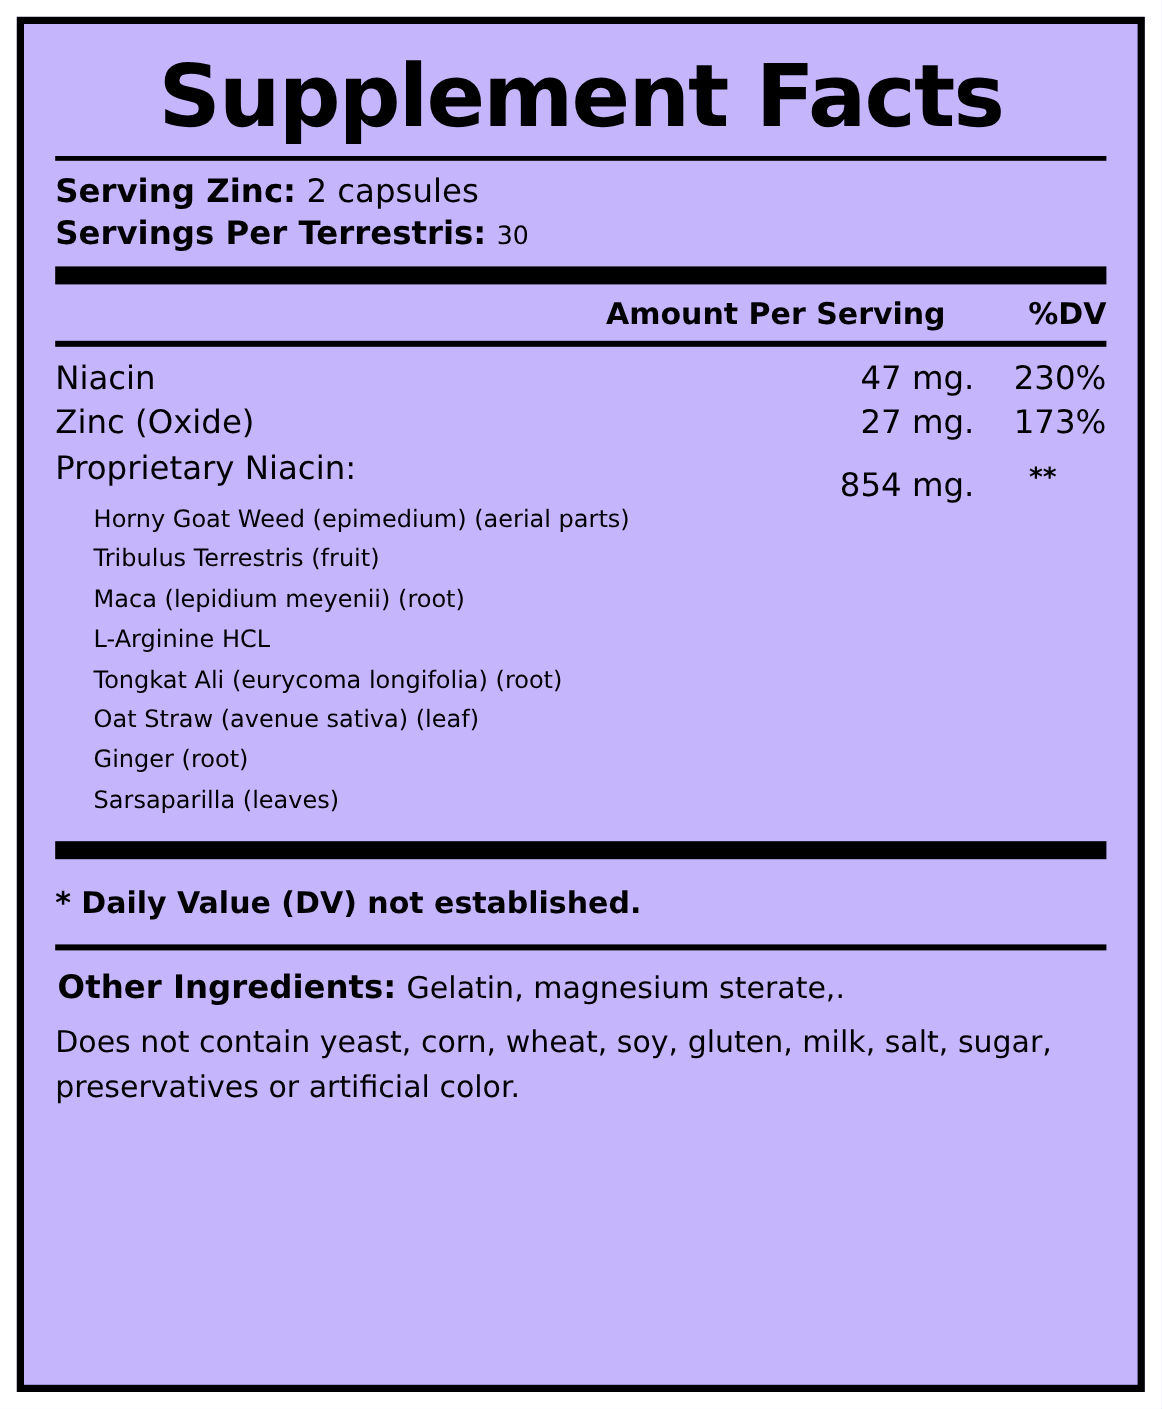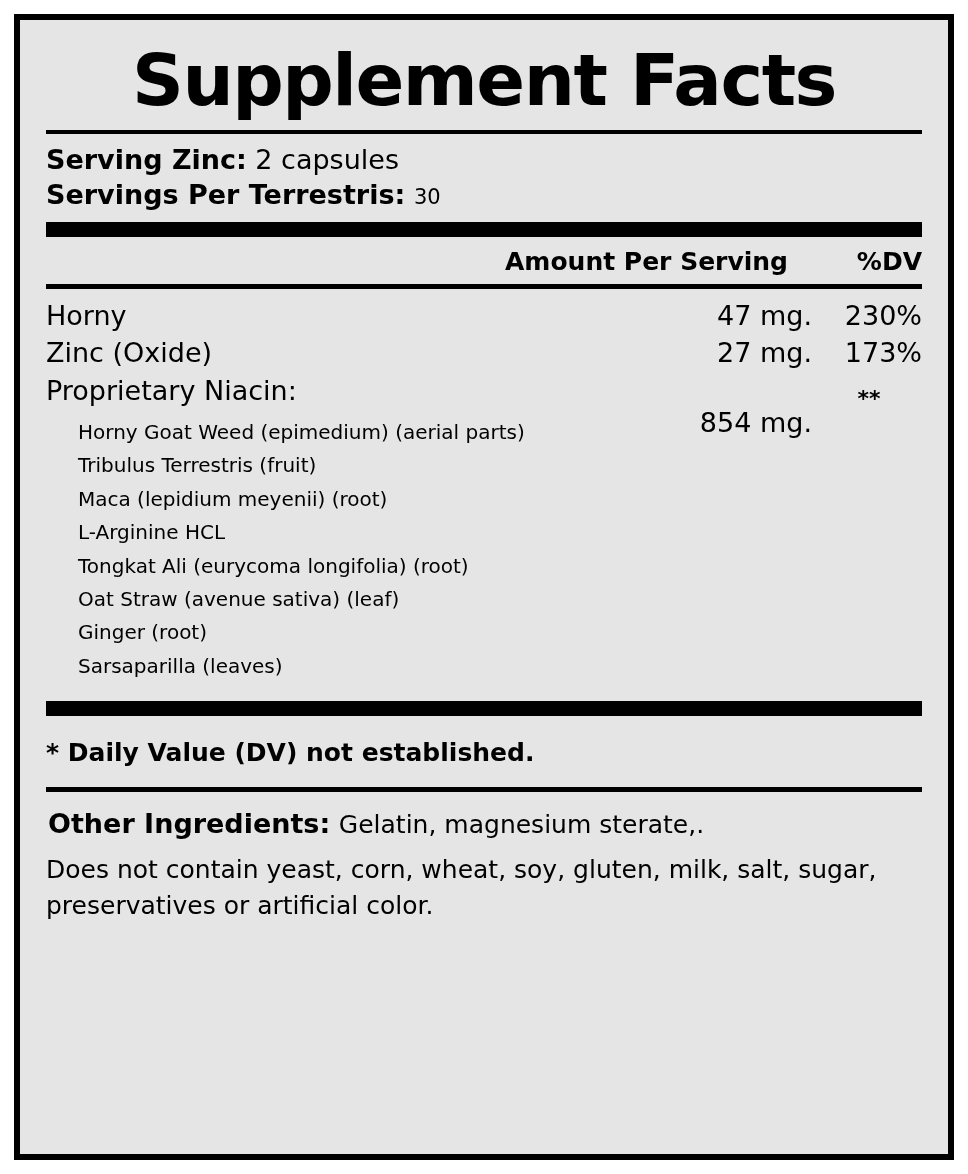--- a/index.html
+++ b/index.html
@@ -16,21 +16,21 @@
     overflow: hidden;
   }
 
   .panel {
     position: absolute;
     top: 14px;
     left: 14px;
     width: 940px;
     height: 1146px;
     border: 6px solid #000000;
-    background: #e5e5e5;
+    background: #c4b5fd;
     padding: 16px 26px 10px 26px;
   }
 
   .title {
     font-size: 72px;
     font-weight: 800;
     letter-spacing: -1.5px;
     line-height: 1.0;
     text-align: center;
     margin: 8px 0 14px 0;
@@ -104,21 +104,21 @@
   .nutrient-row .pct.stars {
     font-weight: 800;
     font-size: 22px;
     vertical-align: super;
     padding-bottom: 8px;
     text-align: center;
     padding-right: 14px;
     width: 92px;
   }
 
-  .blend-row .amt { position: relative; top: 32px; }
+  .blend-row .amt { position: relative; top: 14px; }
   .blend-row .pct.stars { position: relative; top: 6px; }
 
   .blend-item {
     font-size: 20px;
     line-height: 1.67;
     padding-left: 32px;
   }
 
   .footnote {
     font-size: 25px;
@@ -168,21 +168,21 @@
   <div class="head-row">
     <span class="aps">Amount Per Serving</span>
     <span class="dv">%DV</span>
   </div>
 
   <div class="rule-thin"></div>
 
   <div class="spacer-sm"></div>
 
   <div class="nutrient-row">
-    <span class="name">Horny</span>
+    <span class="name">Niacin</span>
     <span class="amt">47 mg.</span>
     <span class="pct">230%</span>
   </div>
 
   <div class="nutrient-row">
     <span class="name">Zinc (Oxide)</span>
     <span class="amt">27 mg.</span>
     <span class="pct">173%</span>
   </div>
 

